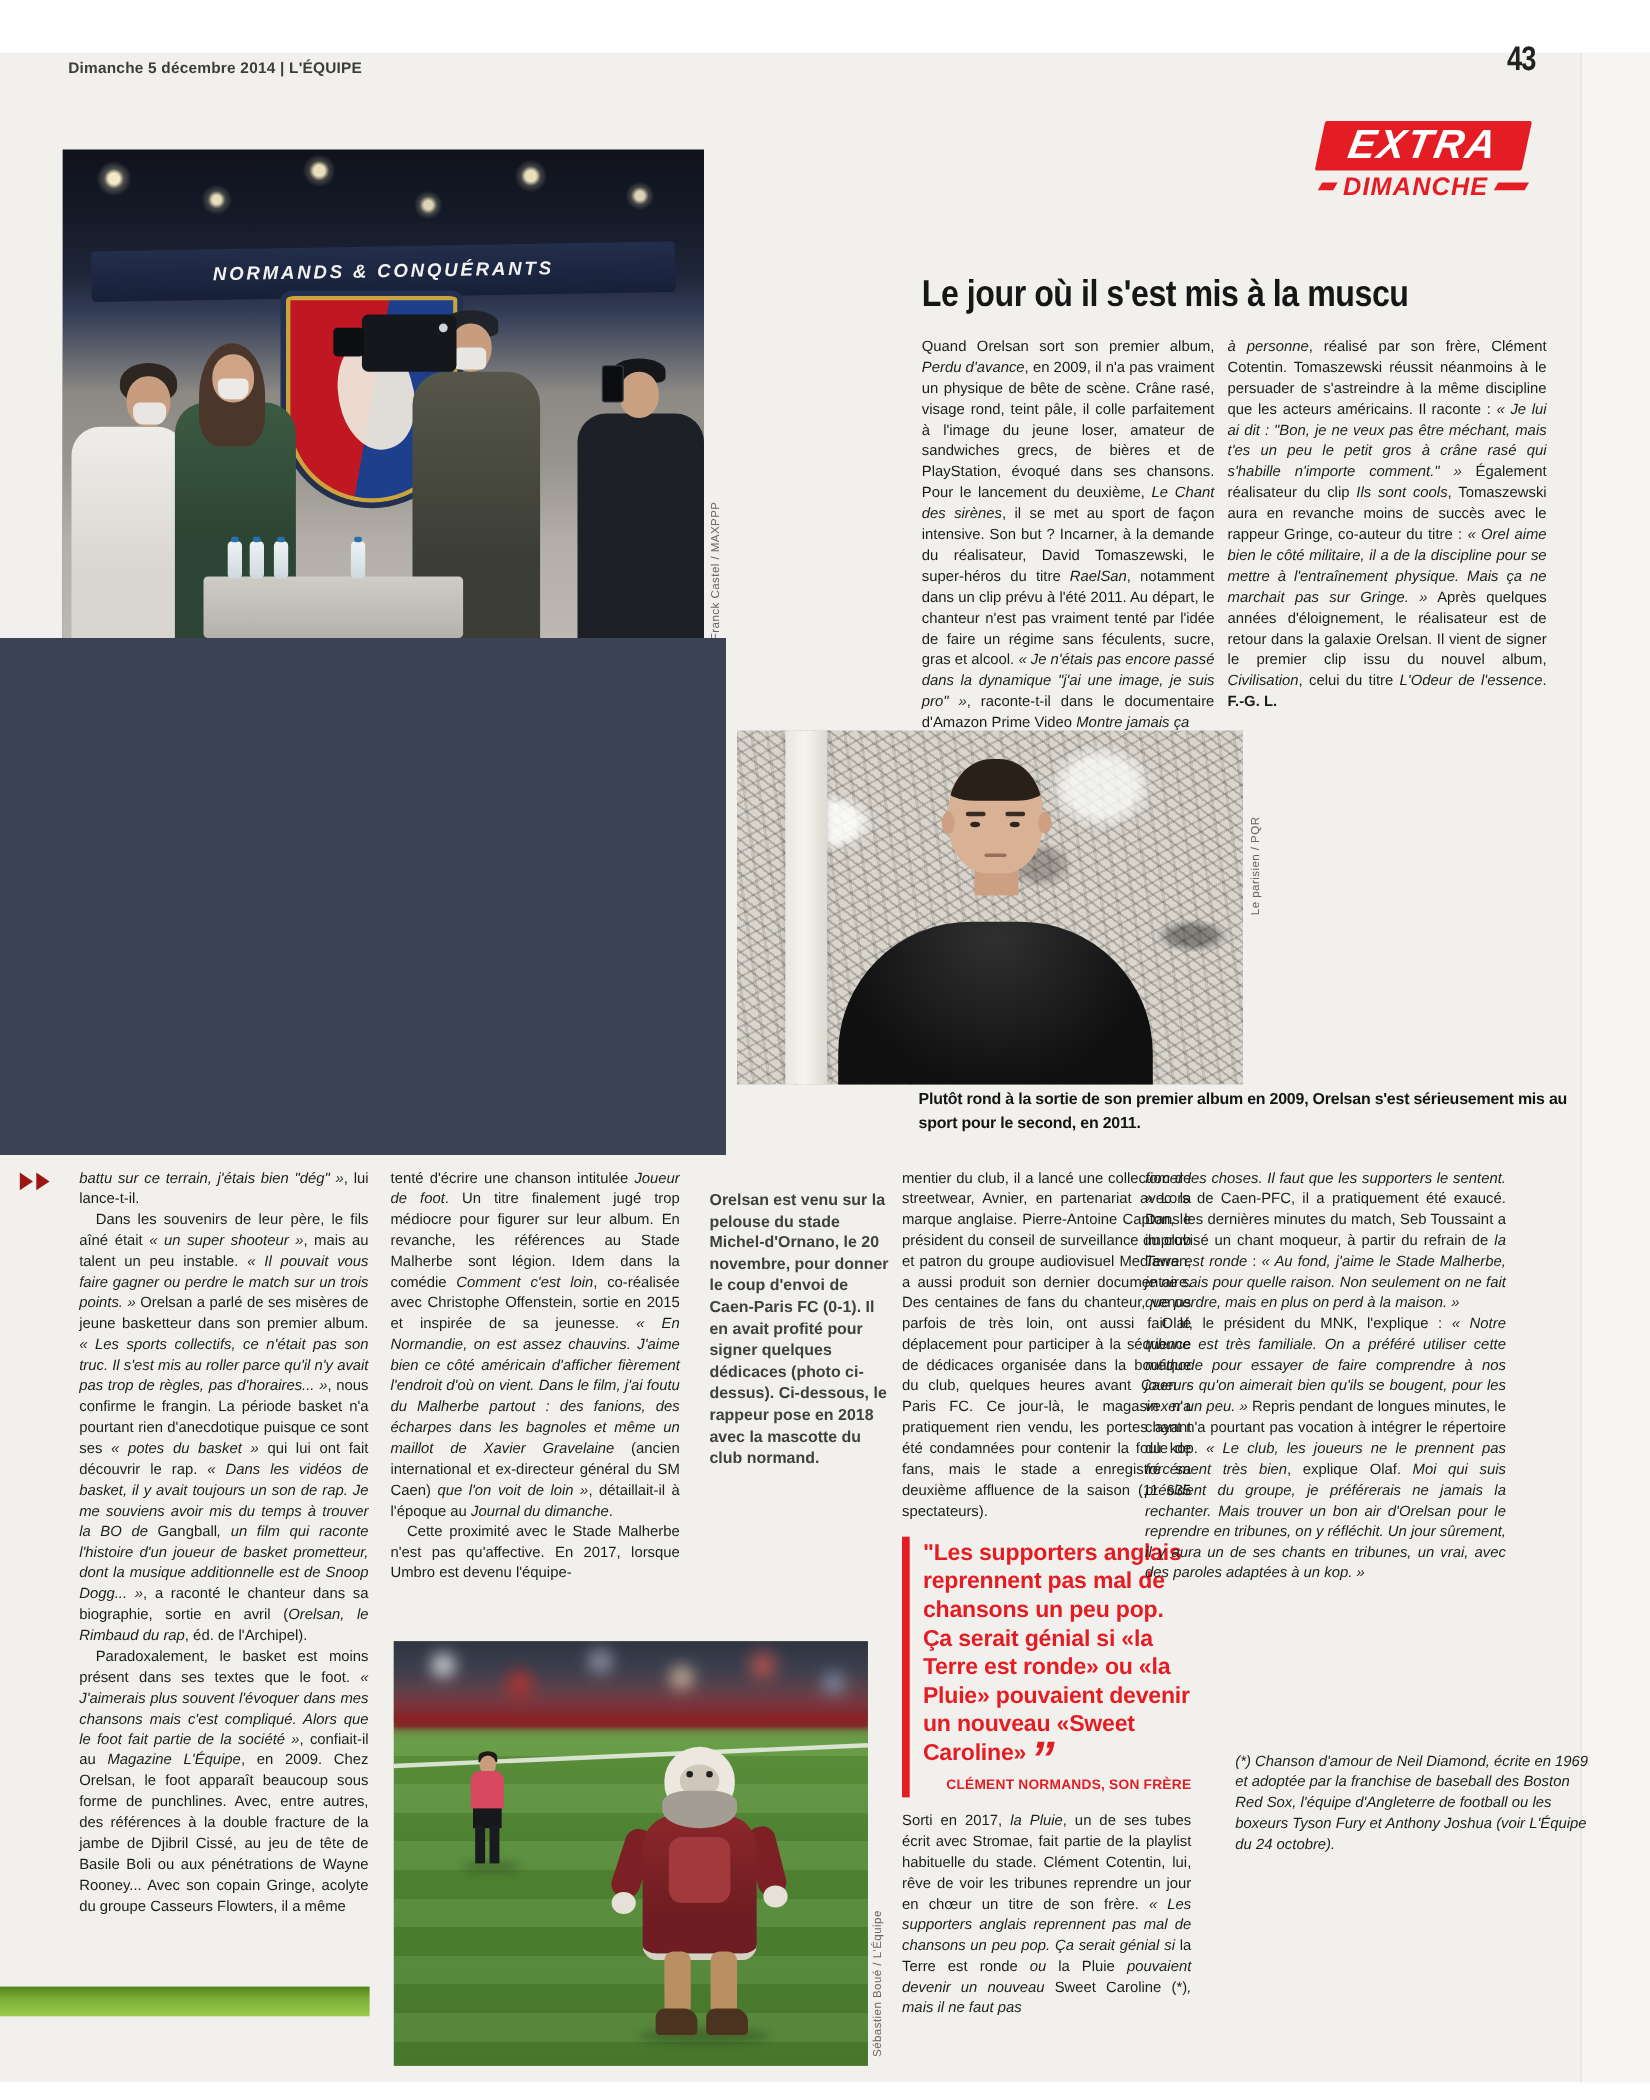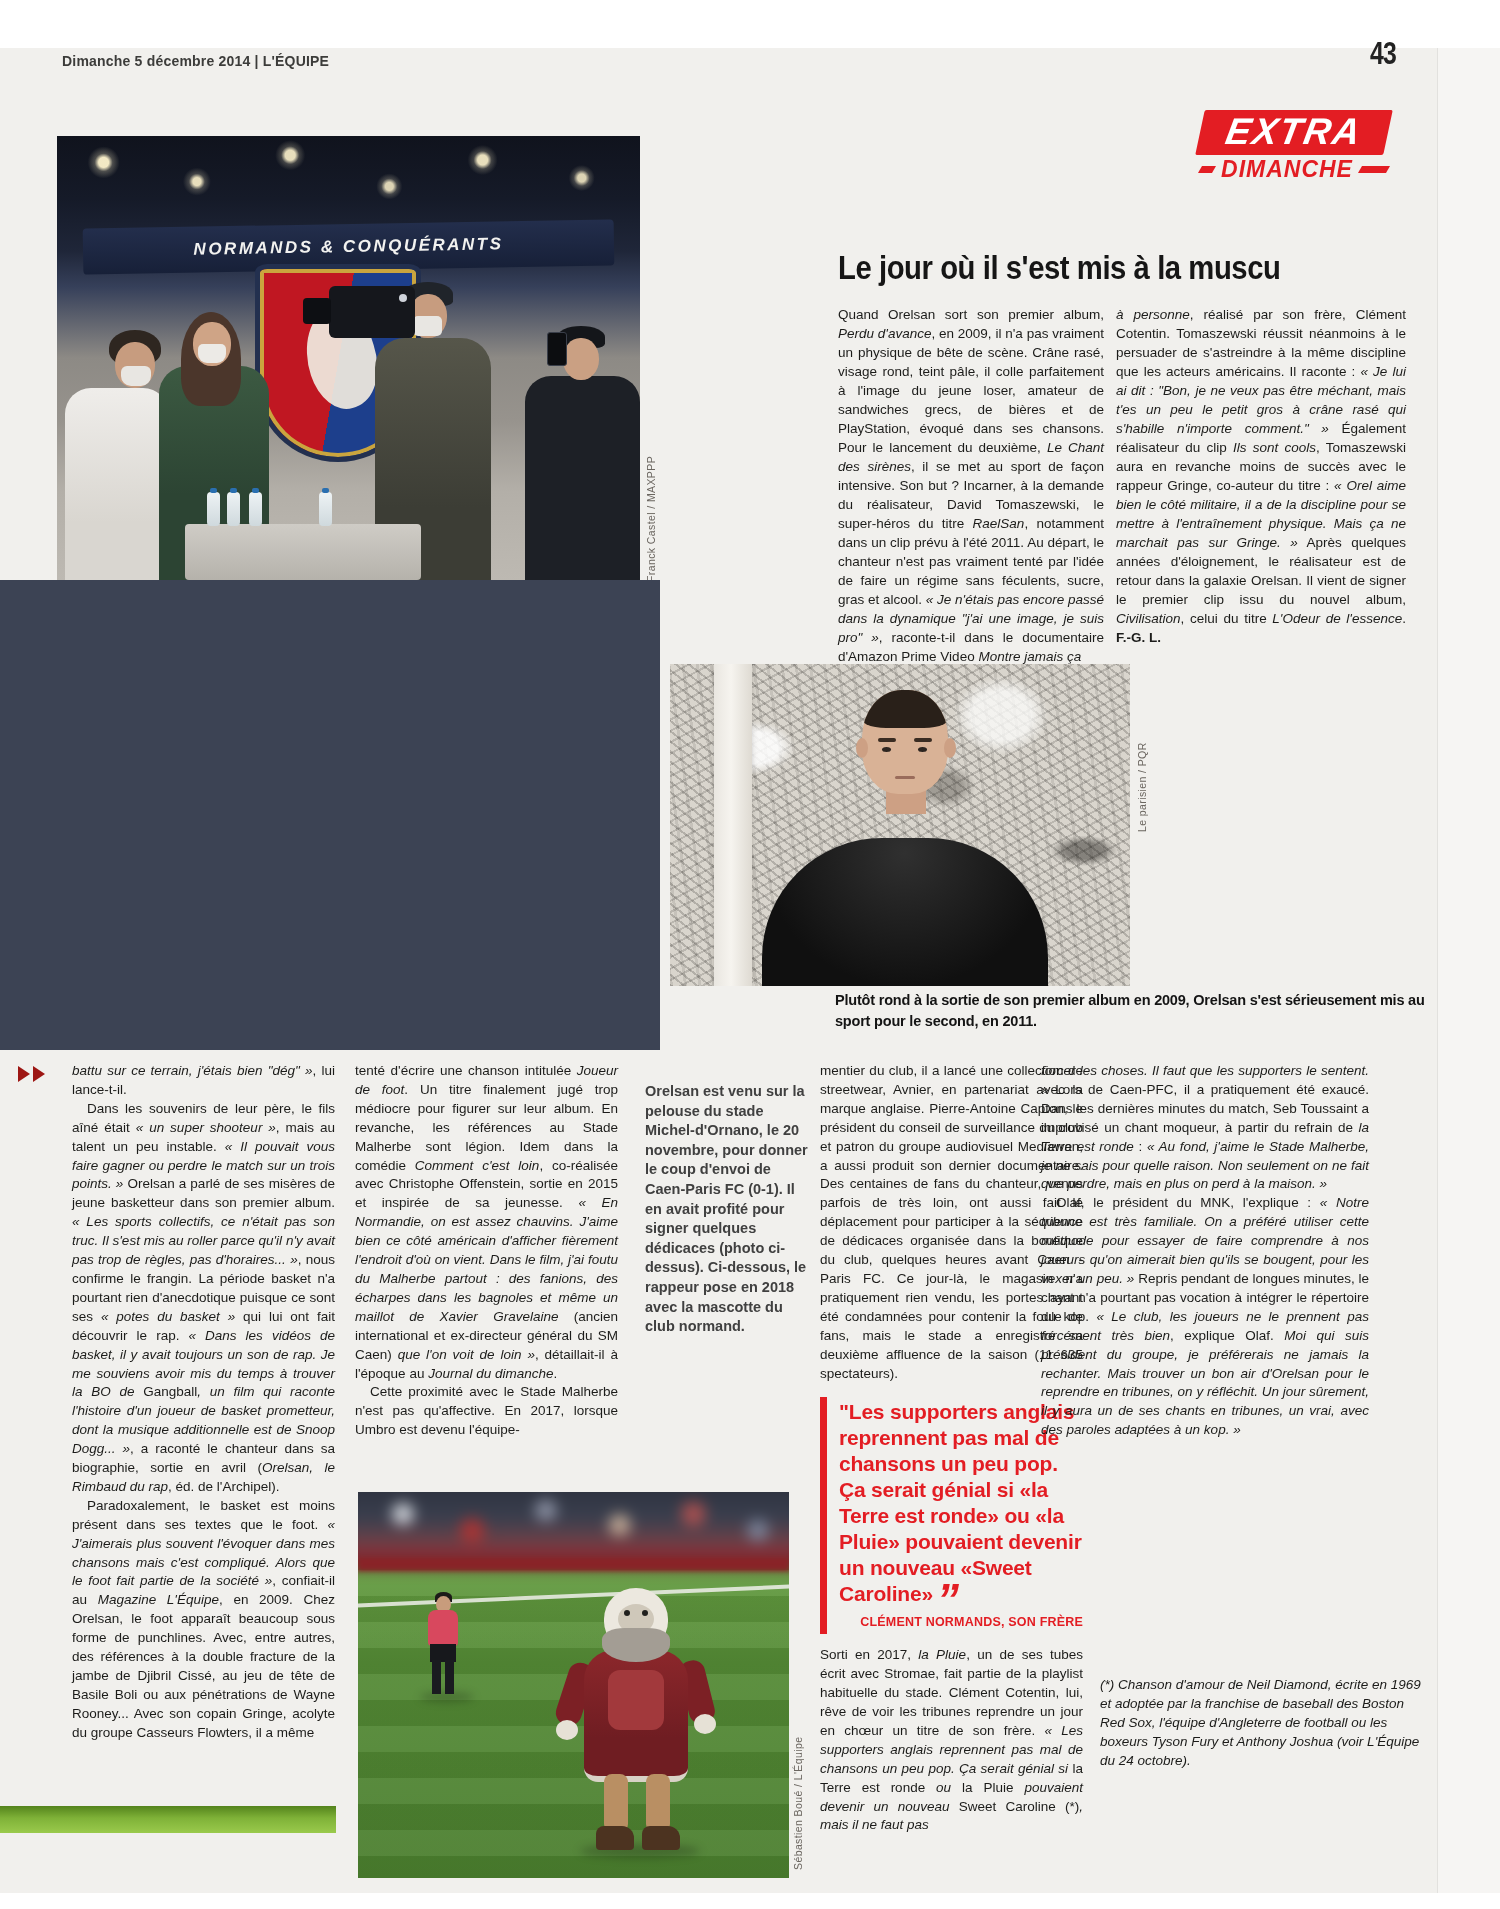--- a/index.html
+++ b/index.html
@@ -123,21 +123,21 @@
   .col1{left:72px;width:263px;}
   .col2{left:355px;width:263px;}
   .col3{left:820px;width:263px;}
   .col4{left:1041px;width:328px;}
   .inset{position:absolute;left:645px;top:1082px;width:164px;font-weight:bold;font-size:14.5px;line-height:19.6px;text-align:left;color:#404040;}
   .pullquote{border-left:7px solid var(--red);padding:2px 0 2px 12px;margin:14px 0 12px 0;color:var(--red);text-align:left;}
   .pq-text{font-weight:bold;font-size:21px;line-height:26px;letter-spacing:-.2px;}
   .pq-endq{font-size:44px;font-style:italic;font-weight:bold;line-height:0;vertical-align:-14px;padding-left:4px;}
   .pq-attr{font-weight:bold;font-size:12.5px;text-align:right;margin-top:6px;letter-spacing:.2px;}
   .footnote{top:auto;left:1100px;width:330px;position:absolute;font-style:italic;text-align:left;}
-  #footnote-block{top:1676px;}
+  #footnote-block{top:1592px;margin-left:23px;}
   .red-mark{color:var(--red);font-weight:bold;font-style:italic;padding-left:2px;}
 
   
   .photo-mascot{left:358px;top:1492px;width:431px;height:386px;background:#4d8030;}
   .pm-top{position:absolute;left:-15px;right:-15px;top:-15px;height:92px;filter:blur(7px);background-color:#343a48;background-image:
     radial-gradient(circle at 13% 40%, #cfd3da 0 7px, transparent 14px),
     radial-gradient(circle at 28% 58%, #a83434 0 8px, transparent 16px),
     radial-gradient(circle at 44% 36%, #8a90a2 0 7px, transparent 14px),
     radial-gradient(circle at 60% 52%, #c2aa96 0 7px, transparent 14px),
     radial-gradient(circle at 76% 40%, #a85050 0 8px, transparent 16px),

